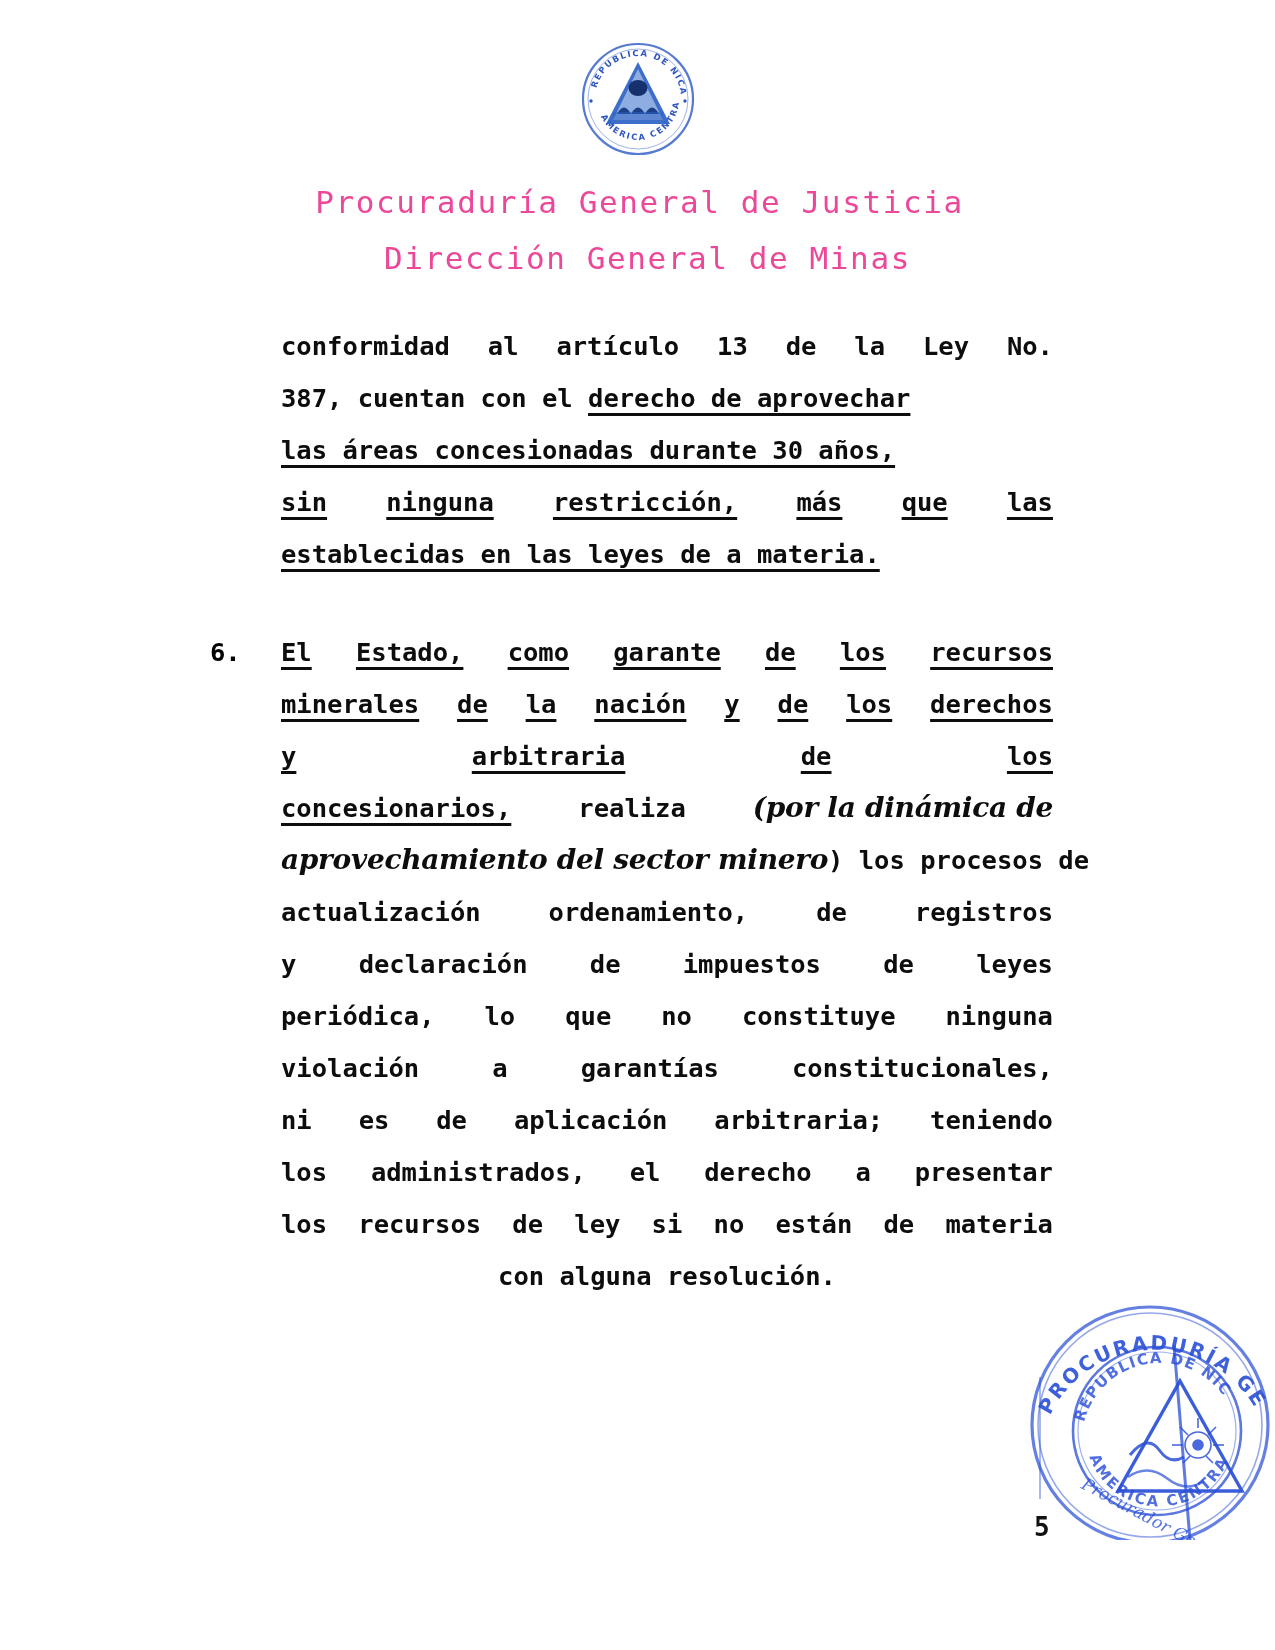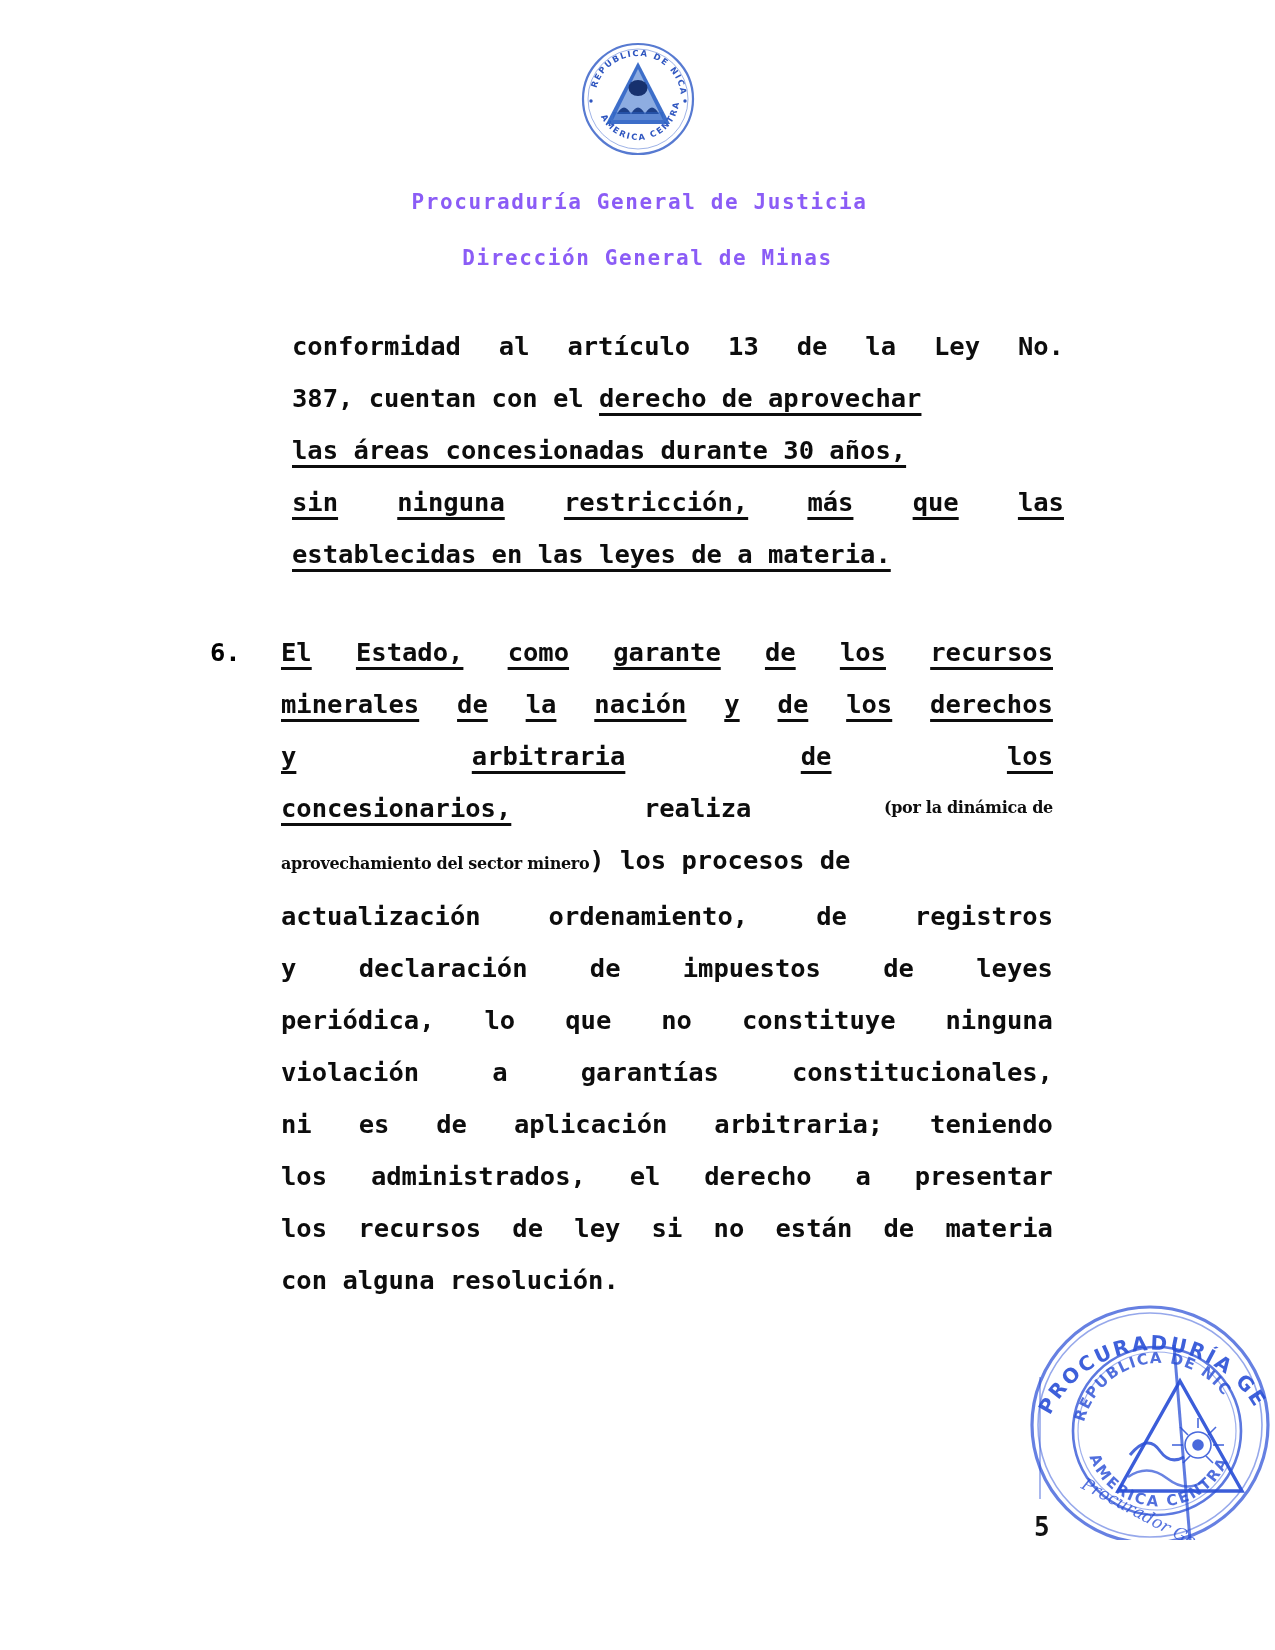--- a/index.html
+++ b/index.html
@@ -36,59 +36,59 @@
   
   .header {
     position: absolute;
     left: 0;
     top: 174px;
     width: 1275px;
     text-align: center;
   }
   .header .title-line {
     font-family: "DejaVu Sans Mono", "Liberation Mono", monospace;
-    font-weight: bold;
-    font-size: 21px;
+    font-weight: normal;
+    font-size: 31px;
     letter-spacing: 1.6px;
     line-height: 56px;
-    color: #8b5cf6;
+    color: #ec4899;
     white-space: pre;
   }
   .header .title-line.l1 { padding-left: 4px; }
   .header .title-line.l2 { padding-left: 20px; }
 
   
   .body-block {
     position: absolute;
     left: 281px;
     top: 320px;
     width: 772px;
-    margin-left: 11px;
   }
   .para-line {
     font-family: "DejaVu Sans Mono", "Liberation Mono", monospace;
     font-weight: bold;
     font-size: 25.5px;
     line-height: 52px;
     color: #0d0d0d;
     white-space: pre;
     letter-spacing: 0px;
   }
   
   .just {
     display: flex;
     justify-content: space-between;
     width: 772px;
   }
   .just > span { white-space: pre; }
   .u  { text-decoration: underline; text-decoration-thickness: 2.5px; text-underline-offset: 6px; }
   .italic-serif {
     font-family: "DejaVu Serif", "Liberation Serif", serif;
-    font-weight: bold;
-    font-size: 16px;
+    font-style: italic;
+    font-weight: bold;
+    font-size: 28px;
     letter-spacing: -0.3px;
   }
 
   
   .item-block {
     position: absolute;
     left: 210px;
     top: 626px;
     width: 845px;
   }
@@ -98,21 +98,21 @@
   }
   .item-num {
     width: 71px;
     flex: 0 0 71px;
     font-family: "DejaVu Sans Mono", "Liberation Mono", monospace;
     font-weight: bold;
     font-size: 25.5px;
     line-height: 52px;
     white-space: pre;
   }
-  .item-body { width: 772px; }
+  .item-body { width: 772px; text-align: center; }
 
   
   .stamp {
     position: absolute;
     left: 1020px;
     top: 1285px;
     width: 255px;
     height: 255px;
     pointer-events: none;
   }

